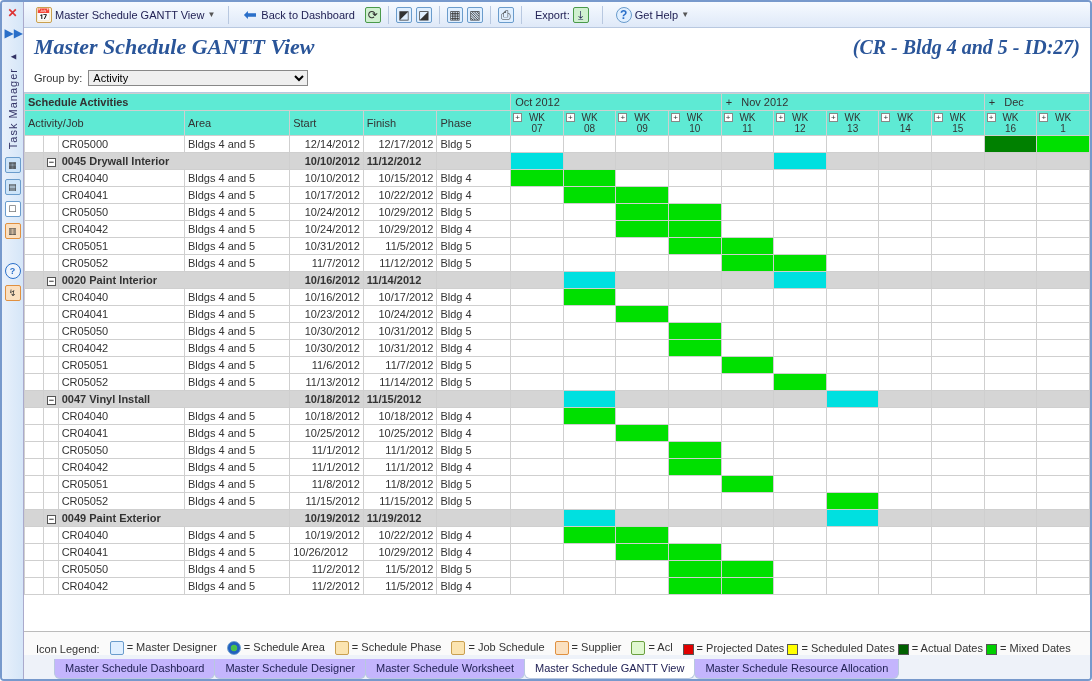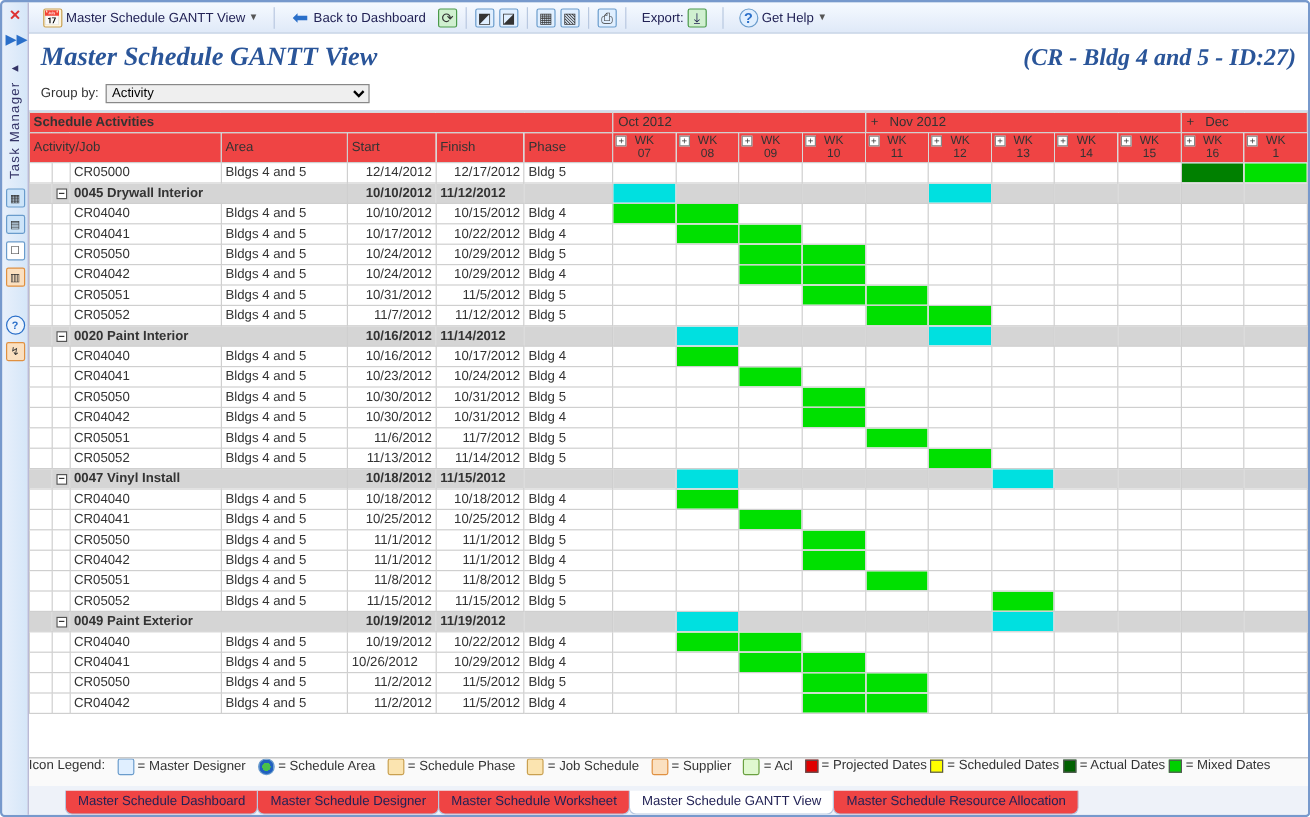--- a/index.html
+++ b/index.html
@@ -22,43 +22,43 @@
 .tb-sep { width:1px; height:18px; background:#b8c8e0; margin:0 3px; }
 .drop-caret { font-size: 8px; color:#555; }
 .header { padding: 6px 10px 8px 10px; display:flex; justify-content:space-between; align-items:baseline; }
 .header h1 { font-size: 22px; color: #2a5599; font-style: italic; font-weight: bold; font-family: "Times New Roman", serif; }
 .header .proj { font-size: 20px; color: #2a5599; font-style: italic; font-weight: bold; font-family: "Times New Roman", serif; }
 .groupby { padding: 2px 10px 6px 10px; display:flex; align-items:center; gap:6px; }
 .groupby select { width: 220px; font-size: 11px; border:1px solid #888; }
 .grid-wrap { flex:1; overflow:hidden; border-top:1px solid #b8c8e0; display:flex; flex-direction:column; }
 table.grid { border-collapse: collapse; width: 100%; table-layout: fixed; }
 .grid th, .grid td { border: 1px solid #cfcfcf; padding: 1px 3px; overflow: hidden; white-space: nowrap; height: 17px; font-size: 11px; }
-.grid th { background: #ef4444; font-weight: normal; text-align: left; }
+.grid th { background: #5eead4; font-weight: normal; text-align: left; }
 .grid .month-hdr { text-align: left; font-weight: normal; padding-left:4px; }
 .grid .wk-hdr { text-align: center; font-size: 10px; position:relative; }
 .wk-hdr .expand-sq { position:absolute; left:2px; top:2px; width:9px; height:9px; border:1px solid #888; font-size:8px; line-height:7px; text-align:center; background:#fff; }
 .grid td.left { background:#fff; }
 .grid tr.group td.left { background: #d5d5d5; font-weight: bold; }
 .grid tr.group td.gc { background: #d5d5d5; }
 .exp-box { display:inline-block; width:9px; height:9px; border:1px solid #555; font-size:9px; line-height:7px; text-align:center; margin-right:3px; background:#fff; cursor:pointer; }
 .gc { padding:0 !important; }
 .bar { height: 100%; }
 .bar.g { background: #00e000; }
 .bar.c { background: #00e0e0; }
 .bar.dg { background: #008000; }
-.legend { height: 24px; border-top:1px solid #bbb; display:flex; align-items:flex-start; padding:0 0; gap:10px; font-size:11px; background:#fafafa; overflow:hidden; }
+.legend { height: 24px; border-top:1px solid #bbb; display:flex; align-items:flex-end; padding:0 12px; gap:10px; font-size:11px; background:#fafafa; overflow:hidden; }
 .sw { display:inline-block; width:11px; height:11px; border:1px solid #555; vertical-align:middle; margin-right:3px; }
 .sw.red{background:#e00000;} .sw.yellow{background:#ffff00;} .sw.dgreen{background:#006000;} .sw.green{background:#00d000;}
 .lg-icon { display:inline-block; width:14px; height:14px; border:1px solid #6a9ccc; background:#e0efff; vertical-align:middle; margin-right:3px; border-radius:2px; }
 .lg-icon.globe{ background:radial-gradient(circle,#4ac04a 40%,#2060c0 42%); border-radius:50%; }
 .lg-icon.folder{ background:#fbe4b0; border-color:#c9a050; }
 .lg-icon.person{ background:#fbe0c0; border-color:#e09040; }
 .lg-icon.sheet{ background:#e0f8d0; border-color:#6aa040; }
 .tabs { height: 24px; background:#eef2f9; display:flex; align-items:flex-end; padding-left:30px; gap:0; }
-.tab { padding: 3px 10px 4px 10px; font-size:11px; border:1px solid #b8c8e0; border-top:none; border-radius:0 0 6px 6px; background:#ef4444; margin-right:-1px; cursor:pointer; position:relative; color:#225; }
+.tab { padding: 3px 10px 4px 10px; font-size:11px; border:1px solid #b8c8e0; border-top:none; border-radius:0 0 6px 6px; background:#c4b5fd; margin-right:-1px; cursor:pointer; position:relative; color:#225; }
 .tab.active { background:#fff; z-index:2; font-weight:normal; }
 .scroll-area { flex:1; overflow:auto; }
 </style>
 </head>
 <body>
 
 <div class="frame">
   <div class="sidebar">
     <div class="close-x">✕</div>
     <div class="collapse-arrows">▶▶</div>

